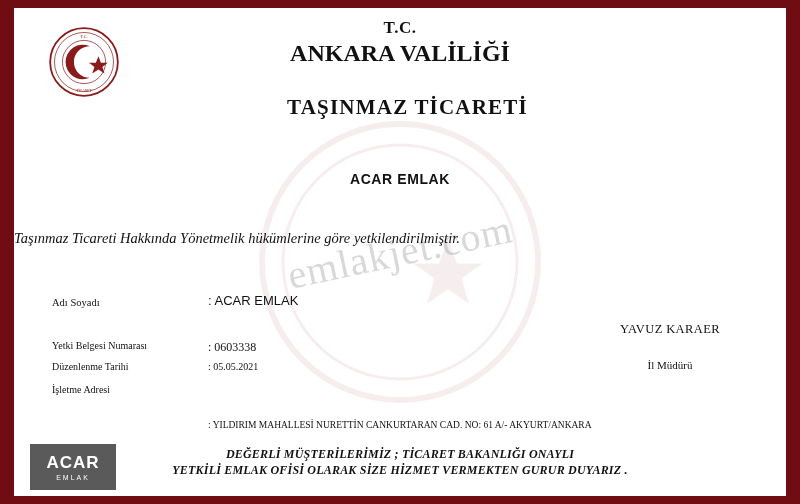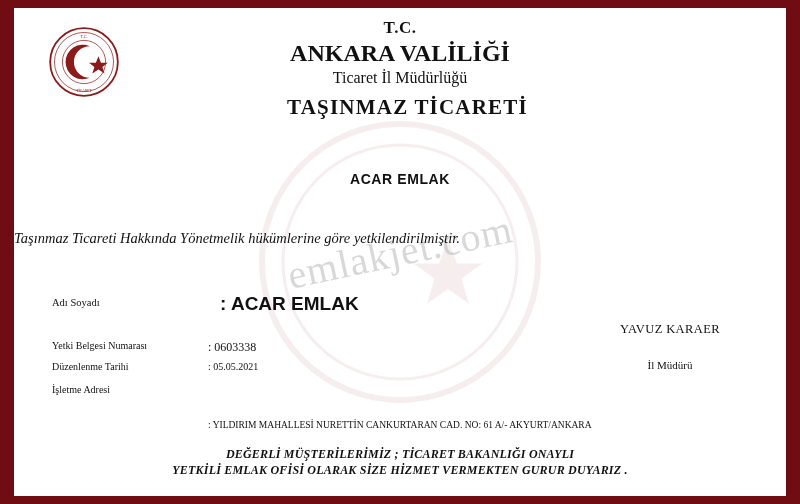--- a/index.html
+++ b/index.html
@@ -136,21 +136,21 @@
     top: 0;
     white-space: nowrap;
   }
   .field .val {
     position: absolute;
     top: 0;
     white-space: nowrap;
   }
 
   #f-name { left: 38px; top: 289px; font-size: 10.5px; }
-  #f-name .val { left: 168px; top: -4px; font-family: "Liberation Sans", sans-serif; font-size: 19px; font-weight: bold; }
+  #f-name .val { left: 156px; top: -4px; font-family: "Liberation Sans", sans-serif; font-size: 13px; font-weight: normal; }
 
   #f-belgeno { left: 38px; top: 332px; font-size: 10px; }
   #f-belgeno .val { left: 156px; font-size: 12px; }
 
   #f-tarih { left: 38px; top: 353px; font-size: 10px; }
   #f-tarih .val { left: 156px; font-size: 10px; }
 
   #f-adres { left: 38px; top: 376px; font-size: 10px; }
   #f-adres .val { left: 156px; font-size: 9.5px; margin-top: 36px; }
 
@@ -234,21 +234,20 @@
       <circle cx="50" cy="50" r="30" fill="none" stroke="#8b1a1a" stroke-width="1"></circle>
       <path d="M58 28 a24 24 0 1 0 0 44 a19 19 0 1 1 0 -44 z" fill="#8b1a1a"></path>
       <polygon fill="#8b1a1a" points="70,42 73.5,51 83,51 75.5,57 78.5,66 70,60.5 61.5,66 64.5,57 57,51 66.5,51"></polygon>
       <text x="50" y="17" text-anchor="middle" font-family="Liberation Serif, serif" font-size="6" fill="#8b1a1a">T.C.</text>
       <text x="50" y="92" text-anchor="middle" font-family="Liberation Serif, serif" font-size="5" fill="#8b1a1a">TİCARET</text>
     </svg>
 
     <div class="header-block">
       <div class="hdr1">T.C.</div>
       <div class="hdr2">ANKARA VALİLİĞİ</div>
-      <div class="hdr3">Ticaret İl Müdürlüğü</div>
     </div>
 
     <div class="title-block">
       <div class="title-line">TAŞINMAZ TİCARETİ</div>
     </div>
 
     <div class="company-name">ACAR EMLAK</div>
 
     <div class="statement">Taşınmaz Ticareti Hakkında Yönetmelik hükümlerine göre yetkilendirilmiştir.</div>
 
@@ -275,15 +274,19 @@
     <div id="sign">
       <div class="sname">YAVUZ KARAER</div>
       <div class="stitle">İl Müdürü</div>
     </div>
 
     <div id="promo">
       <div>DEĞERLİ MÜŞTERİLERİMİZ ; TİCARET BAKANLIĞI ONAYLI</div>
       <div>YETKİLİ EMLAK OFİSİ OLARAK SİZE HİZMET VERMEKTEN GURUR DUYARIZ .</div>
     </div>
 
+    <div id="logo">
+      <div class="ltop">ACAR</div>
+      <div class="lbot">EMLAK</div>
+    </div>
 
   </div>
 </div>
 
 </body></html>

